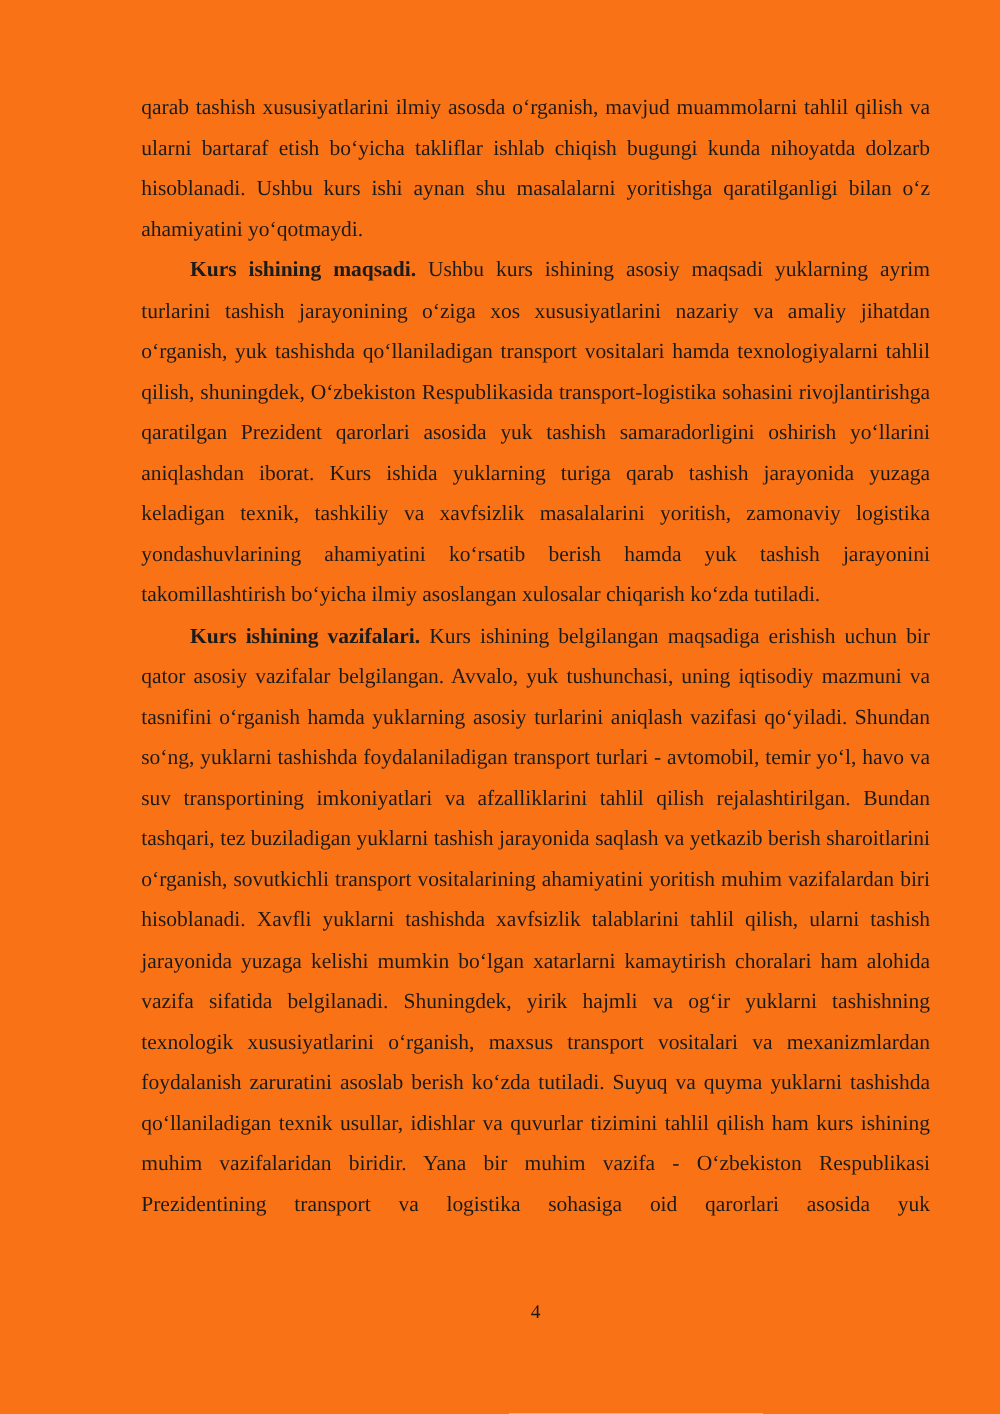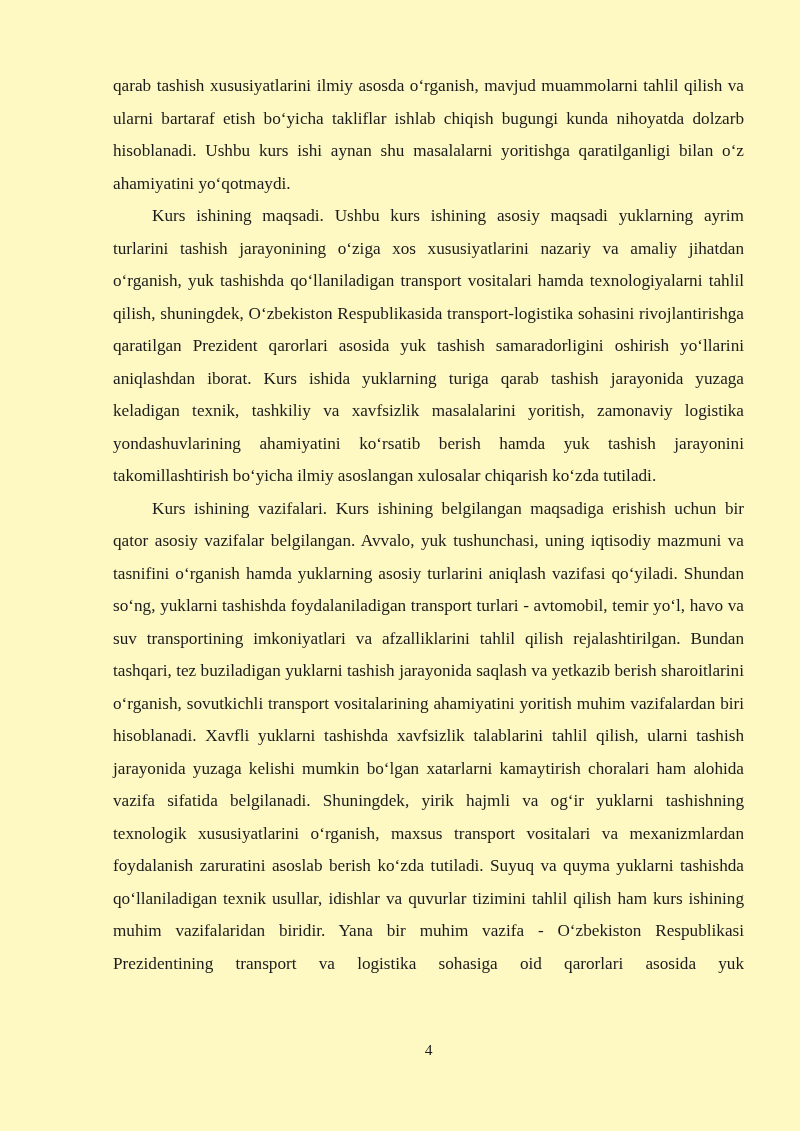--- a/index.html
+++ b/index.html
@@ -4,21 +4,21 @@
 <style>
   html, body {
     margin: 0;
     padding: 0;
     background: #ffffff;
   }
   .page {
     position: relative;
     width: 800px;
     height: 1131px;
-    background: #fef9c3;
+    background: #f97316;
     font-family: "Liberation Serif", "DejaVu Serif", serif;
     color: #1b1b1b;
     overflow: hidden;
   }
   .body-text {
     position: absolute;
     left: 113px;
     top: 70px;
     width: 631px;
     font-size: 17.2px;
@@ -30,21 +30,21 @@
     padding: 0;
   }
   .para.indent {
     text-indent: 39px;
   }
   
   .para.cont {
     text-align-last: justify;
   }
   .para b {
-    font-weight: normal;
+    font-weight: bold;
   }
   .page-number {
     position: absolute;
     left: 113px;
     top: 1040px;
     width: 631px;
     text-align: center;
     font-size: 15.5px;
     line-height: 20px;
   }

